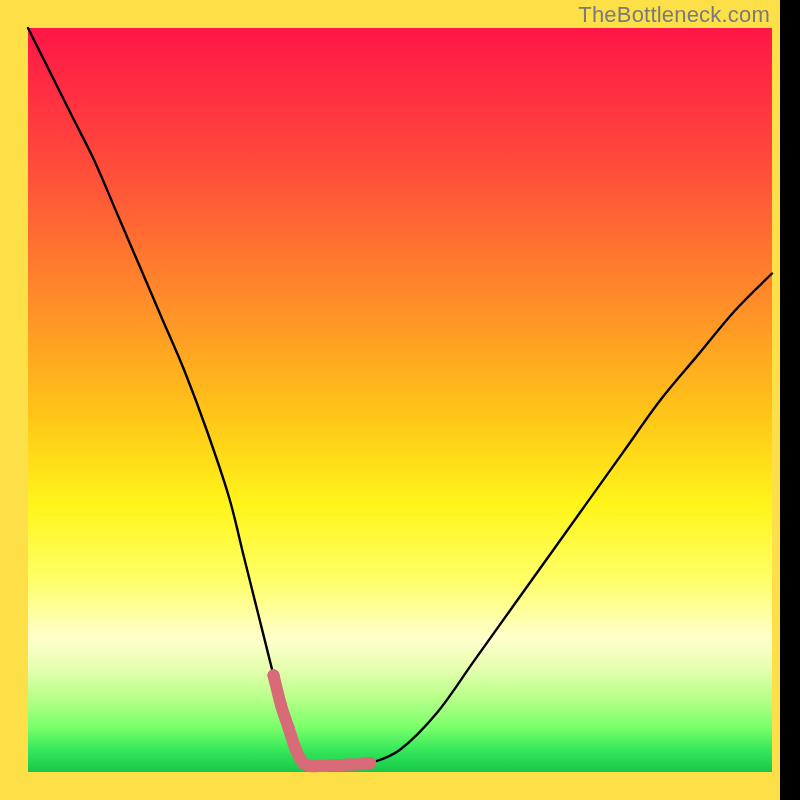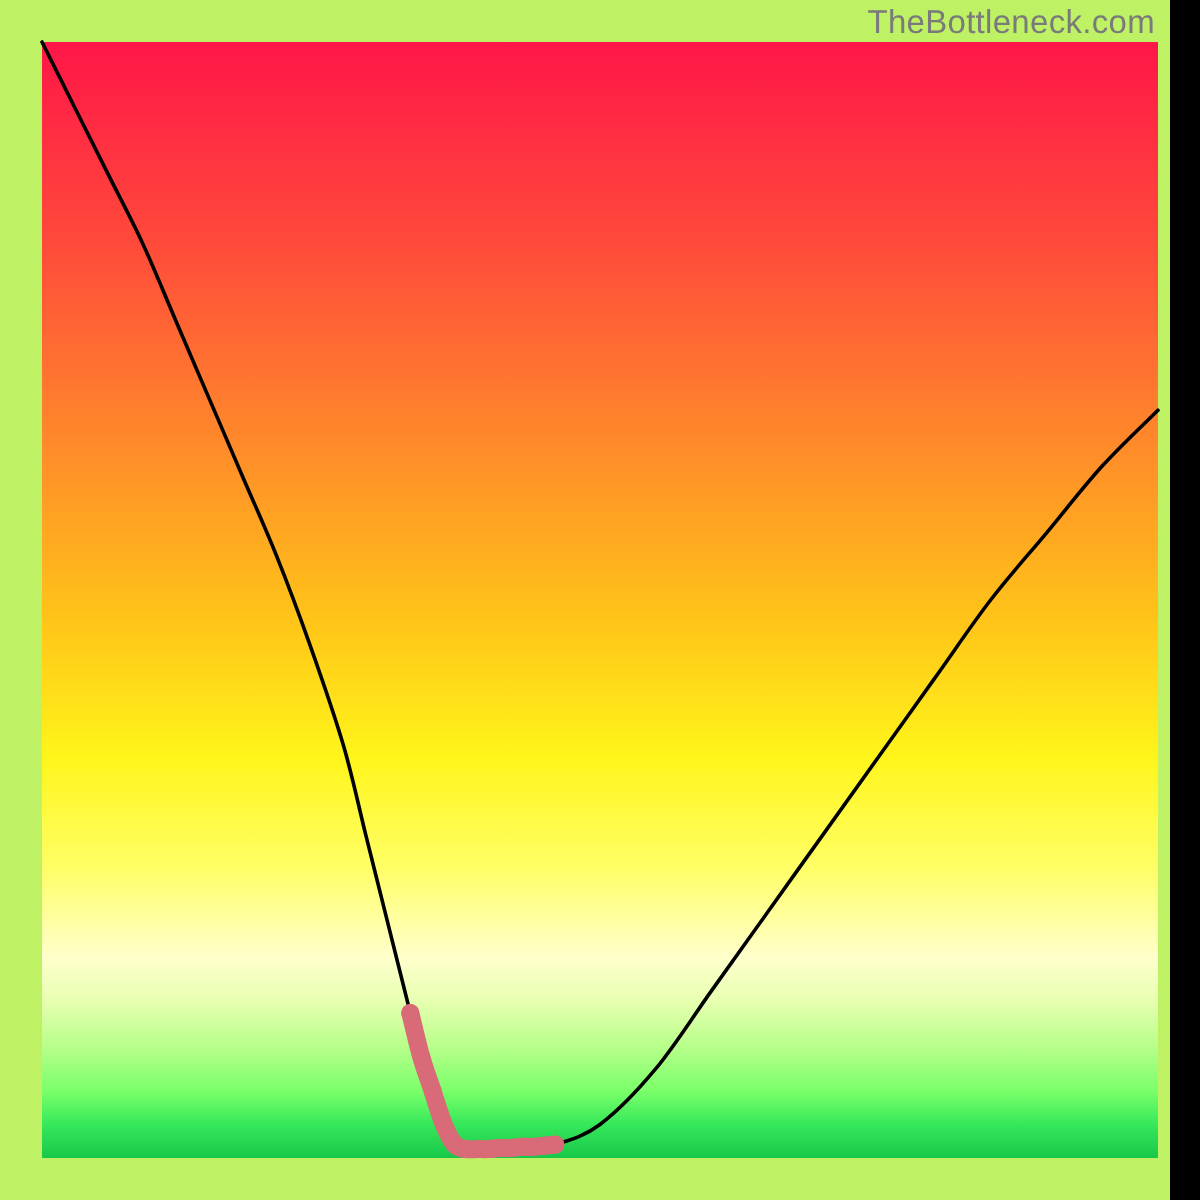--- a/index.html
+++ b/index.html
@@ -1,21 +1,21 @@
 <!DOCTYPE html>
 <html><head>
 <meta charset="utf-8">
 <style>
   * { margin: 0; padding: 0; box-sizing: border-box; }
   html, body { width: 800px; height: 800px; overflow: hidden; background: #000; }
   .frame {
     position: relative;
     width: 780px;
     height: 800px;
-    background: #bef264;
+    background: #fde047;
   }
   .plot {
     position: absolute;
     left: 28px;
     top: 28px;
     width: 744px;
     height: 744px;
     background: linear-gradient(to bottom,
       #ff1648 0%,
       #ff4a3b 18%,

